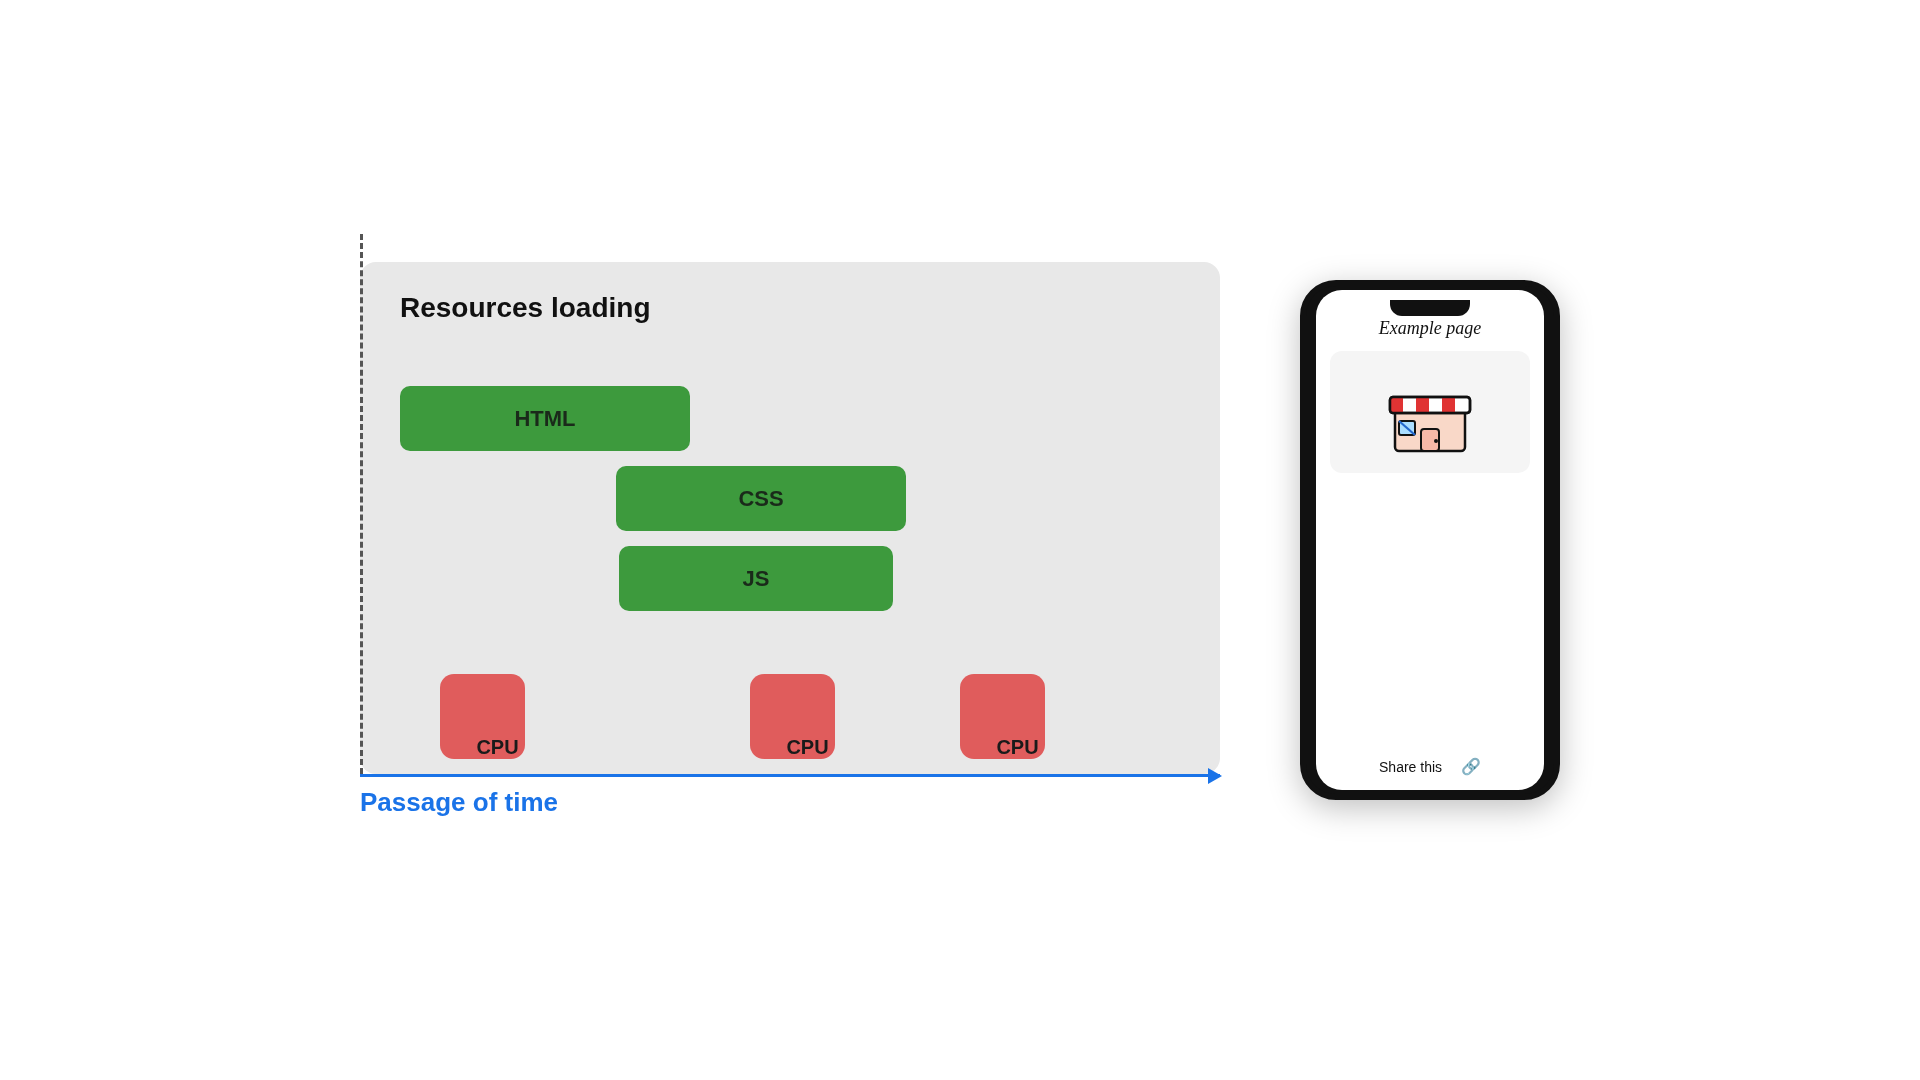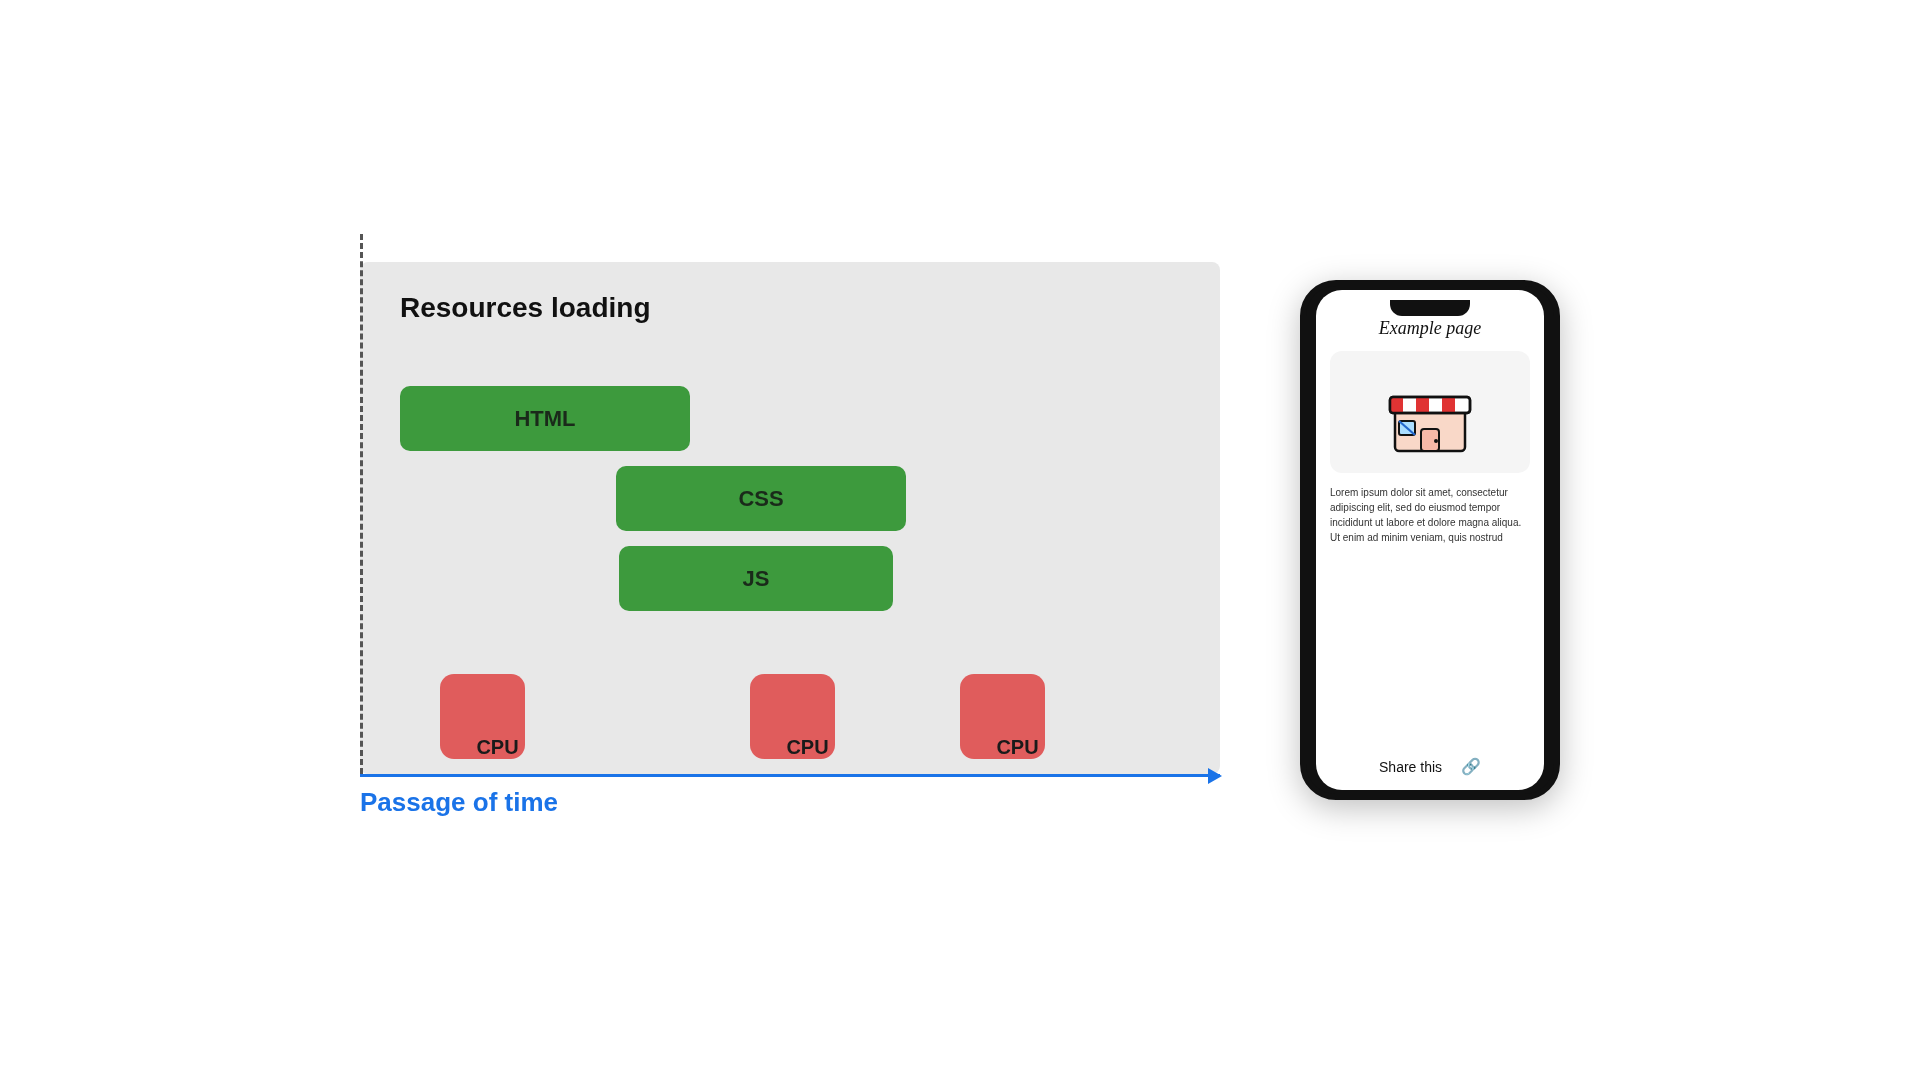--- a/index.html
+++ b/index.html
@@ -26,21 +26,21 @@
 
     
     .diagram-section {
       display: flex;
       flex-direction: column;
       align-items: flex-start;
       gap: 0;
     }
     .diagram-box {
       background: #e8e8e8;
-      border-radius: 8px;
+      border-radius: 16px;
       padding: 30px 40px 40px 40px;
       position: relative;
       width: 860px;
       min-height: 500px;
     }
     .diagram-title {
       font-size: 28px;
       font-weight: 600;
       color: #111;
       margin-bottom: 30px;
@@ -284,21 +284,20 @@
             <rect x="5" y="30" width="13" height="16" rx="0" fill="#e03333" stroke="none"></rect>
             <rect x="31" y="30" width="13" height="16" fill="#e03333" stroke="none"></rect>
             <rect x="57" y="30" width="13" height="16" fill="#e03333" stroke="none"></rect>
 
             <rect x="5" y="30" width="80" height="16" rx="3" fill="none" stroke="#111" stroke-width="2.5"></rect>
 
             <circle cx="51" cy="74" r="2" fill="#111"></circle>
           </svg>
         </div>
 
-        <div class="phone-text">Lorem ipsum dolor sit amet, consectetur adipiscing elit, sed do eiusmod tempor incididunt ut labore et dolore magna aliqua. Ut enim ad minim veniam, quis nostrud</div>
 
         <div class="share-row">
           <span class="share-label">Share this</span>
           <span class="link-icon">🔗</span>
         </div>
       </div>
     </div>
   </div>
 
 </div>

